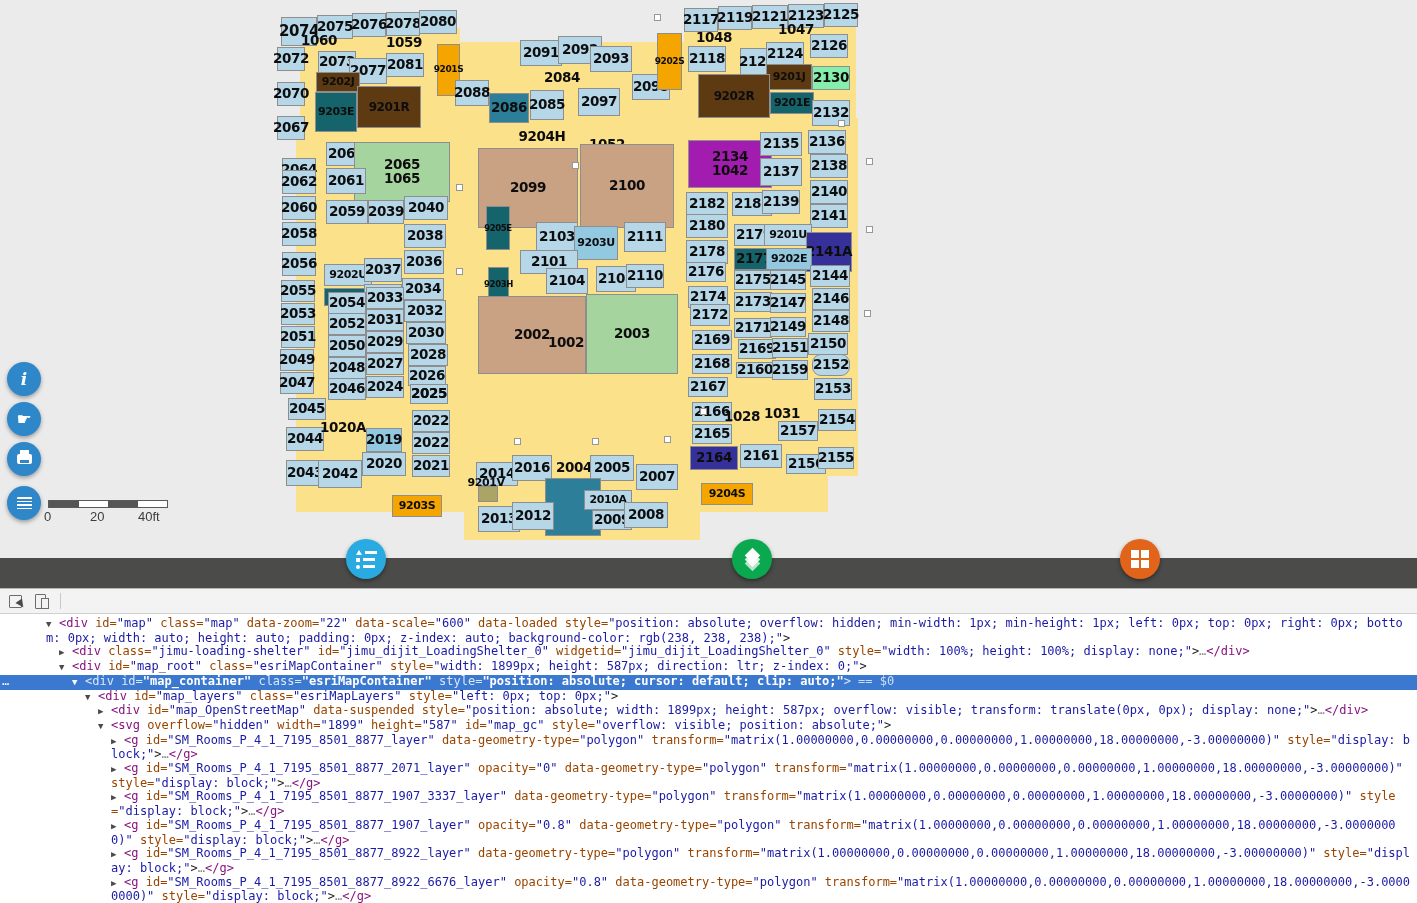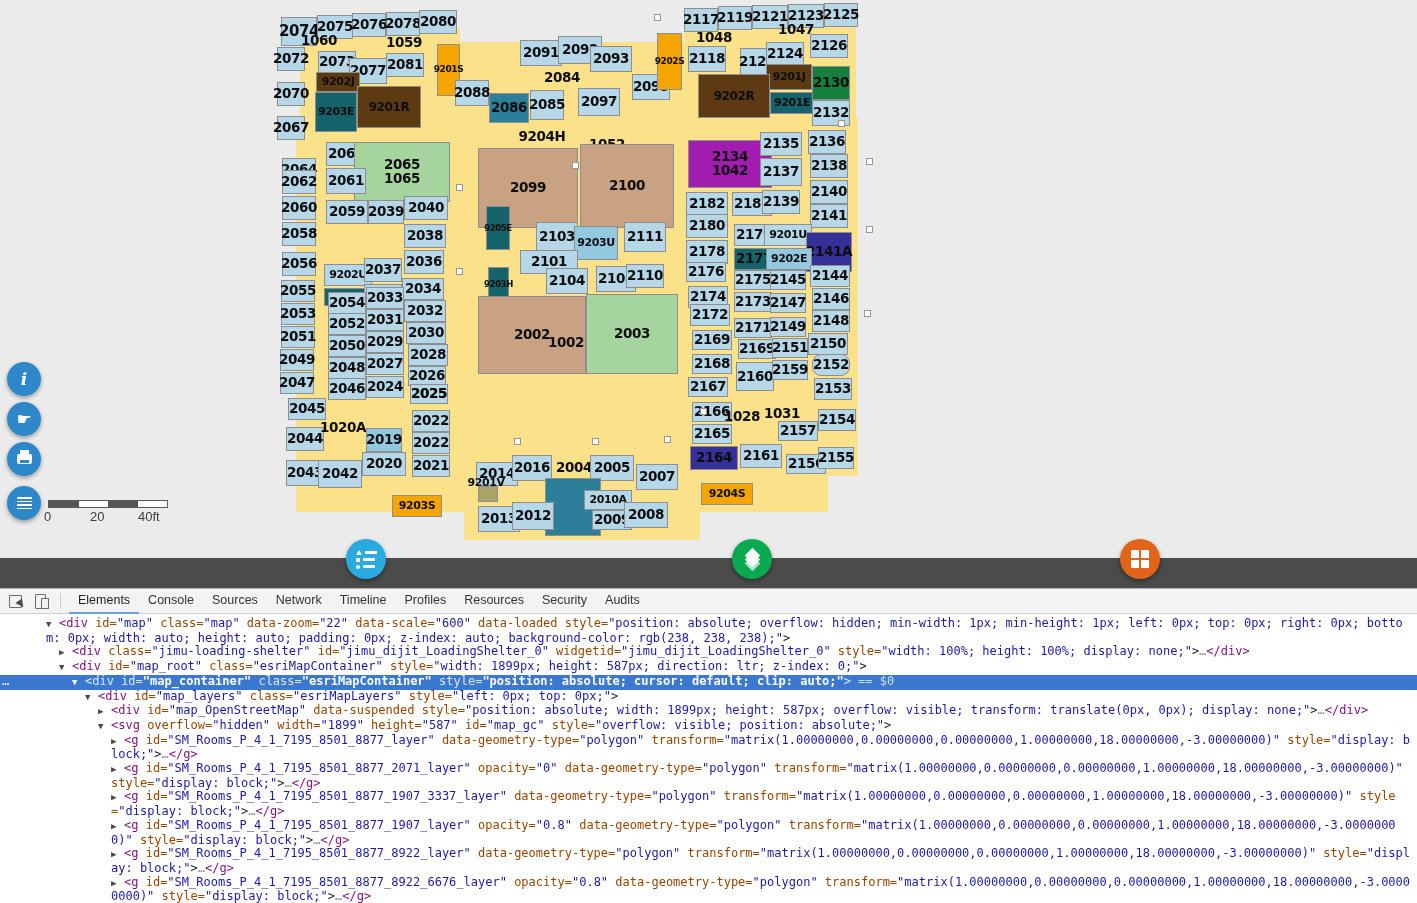--- a/index.html
+++ b/index.html
@@ -114,21 +114,21 @@
       <div class="room" style="left: 824px; top: 3px; width: 34px; height: 24px; background: rgb(182, 215, 232); font-size: 13.5px;">2125</div>
       <div class="room t" style="left: 694px; top: 31px; width: 40px; height: 14px; background: transparent; font-size: 13.5px;">1048</div>
       <div class="room t" style="left: 776px; top: 23px; width: 40px; height: 14px; background: transparent; font-size: 13.5px;">1047</div>
       <div class="room" style="left: 688px; top: 46px; width: 38px; height: 26px; background: rgb(182, 215, 232); font-size: 13.5px;">2118</div>
       <div class="room" style="left: 740px; top: 48px; width: 34px; height: 28px; background: rgb(182, 215, 232); font-size: 13.5px;">2122</div>
       <div class="room" style="left: 766px; top: 42px; width: 38px; height: 24px; background: rgb(182, 215, 232); font-size: 13.5px;">2124</div>
       <div class="room" style="left: 810px; top: 34px; width: 38px; height: 24px; background: rgb(182, 215, 232); font-size: 13.5px;">2126</div>
       <div class="room" style="left: 766px; top: 64px; width: 46px; height: 26px; background: rgb(94, 58, 18); font-size: 11px;">9201J</div>
       <div class="room" style="left: 698px; top: 74px; width: 72px; height: 44px; background: rgb(94, 58, 18); font-size: 12px;">9202R</div>
       <div class="room" style="left: 770px; top: 92px; width: 44px; height: 22px; background: rgb(21, 99, 107); font-size: 11px;">9201E</div>
-      <div class="room" style="left: 812px; top: 66px; width: 38px; height: 34px; background: #15803d; font-size: 13.5px;">2130</div>
+      <div class="room" style="left: 812px; top: 66px; width: 38px; height: 24px; background: #86efac; font-size: 13.5px;">2130</div>
       <div class="room" style="left: 812px; top: 100px; width: 38px; height: 26px; background: rgb(182, 215, 232); font-size: 13.5px;">2132</div>
       <div class="room" style="left: 282px; top: 158px; width: 34px; height: 24px; background: rgb(182, 215, 232); font-size: 13.5px;">2064</div>
       <div class="room" style="left: 326px; top: 142px; width: 40px; height: 24px; background: rgb(182, 215, 232); font-size: 13.5px;">2063</div>
       <div class="room" style="left: 354px; top: 142px; width: 96px; height: 60px; background: rgb(166, 212, 159); font-size: 13.5px;">2065
 1065</div>
       <div class="room" style="left: 282px; top: 170px; width: 34px; height: 24px; background: rgb(182, 215, 232); font-size: 13.5px;">2062</div>
       <div class="room" style="left: 326px; top: 168px; width: 40px; height: 26px; background: rgb(182, 215, 232); font-size: 13.5px;">2061</div>
       <div class="room" style="left: 282px; top: 196px; width: 34px; height: 24px; background: rgb(182, 215, 232); font-size: 13.5px;">2060</div>
       <div class="room" style="left: 326px; top: 200px; width: 42px; height: 24px; background: rgb(182, 215, 232); font-size: 13.5px;">2059</div>
       <div class="room" style="left: 368px; top: 200px; width: 36px; height: 24px; background: rgb(182, 215, 232); font-size: 13.5px;">2039</div>
@@ -204,21 +204,21 @@
       <div class="room" style="left: 692px; top: 354px; width: 40px; height: 20px; background: rgb(182, 215, 232); font-size: 13.5px;">2168</div>
       <div class="room" style="left: 688px; top: 377px; width: 40px; height: 20px; background: rgb(182, 215, 232); font-size: 13.5px;">2167</div>
       <div class="room" style="left: 734px; top: 270px; width: 38px; height: 20px; background: rgb(182, 215, 232); font-size: 13.5px;">2175</div>
       <div class="room" style="left: 770px; top: 270px; width: 36px; height: 20px; background: rgb(182, 215, 232); font-size: 13.5px;">2145</div>
       <div class="room" style="left: 734px; top: 292px; width: 38px; height: 20px; background: rgb(182, 215, 232); font-size: 13.5px;">2173</div>
       <div class="room" style="left: 770px; top: 293px; width: 36px; height: 20px; background: rgb(182, 215, 232); font-size: 13.5px;">2147</div>
       <div class="room" style="left: 734px; top: 318px; width: 38px; height: 20px; background: rgb(182, 215, 232); font-size: 13.5px;">2171</div>
       <div class="room" style="left: 770px; top: 317px; width: 36px; height: 20px; background: rgb(182, 215, 232); font-size: 13.5px;">2149</div>
       <div class="room" style="left: 738px; top: 339px; width: 38px; height: 20px; background: rgb(182, 215, 232); font-size: 13.5px;">2169</div>
       <div class="room" style="left: 772px; top: 338px; width: 36px; height: 20px; background: rgb(182, 215, 232); font-size: 13.5px;">2151</div>
-      <div class="room" style="left: 736px; top: 362px; width: 38px; height: 29px; background: rgb(182, 215, 232); font-size: 13.5px;">2160</div>
+      <div class="room" style="left: 736px; top: 362px; width: 38px; height: 16px; background: rgb(182, 215, 232); font-size: 13.5px;">2160</div>
       <div class="room" style="left: 772px; top: 360px; width: 36px; height: 20px; background: rgb(182, 215, 232); font-size: 13.5px;">2159</div>
       <div class="room" style="left: 810px; top: 265px; width: 40px; height: 22px; background: rgb(182, 215, 232); font-size: 13.5px;">2144</div>
       <div class="room" style="left: 812px; top: 288px; width: 38px; height: 22px; background: rgb(182, 215, 232); font-size: 13.5px;">2146</div>
       <div class="room" style="left: 812px; top: 310px; width: 38px; height: 22px; background: rgb(182, 215, 232); font-size: 13.5px;">2148</div>
       <div class="room" style="left: 808px; top: 333px; width: 40px; height: 22px; background: rgb(182, 215, 232); font-size: 13.5px;">2150</div>
       <div class="room" style="left: 812px; top: 354px; width: 38px; height: 22px; background: rgb(182, 215, 232); font-size: 13.5px; border-radius: 9px;">2152</div>
       <div class="room" style="left: 814px; top: 378px; width: 38px; height: 22px; background: rgb(182, 215, 232); font-size: 13.5px;">2153</div>
       <div class="room" style="left: 288px; top: 398px; width: 38px; height: 22px; background: rgb(182, 215, 232); font-size: 13.5px;">2045</div>
       <div class="room" style="left: 286px; top: 427px; width: 38px; height: 24px; background: rgb(182, 215, 232); font-size: 13.5px;">2044</div>
       <div class="room t" style="left: 318px; top: 421px; width: 50px; height: 14px; background: transparent; font-size: 13.5px;">1020A</div>
@@ -332,31 +332,20 @@
   <div id="dt-tabbar">
     <div class="dt-icon">
       <span class="insp-box"></span>
         <span class="insp-cur"></span>
     </div>
     <div class="dt-icon">
       <span class="dev-rect"></span>
         <span class="dev-rect2"></span>
     </div>
     <div class="dt-sep"></div>
-    <div id="dt-tabs" style="display:flex">
-        <div class="tab active">Elements</div>
-        <div class="tab">Console</div>
-        <div class="tab">Sources</div>
-        <div class="tab">Network</div>
-        <div class="tab">Timeline</div>
-        <div class="tab">Profiles</div>
-        <div class="tab">Resources</div>
-        <div class="tab">Security</div>
-        <div class="tab">Audits</div>
-      </div>
   </div>
   <div id="dt-code">
       <div class="code-line" style="padding-left: 46px;"><span class="twisty">▼</span><span class="c-t">&lt;div</span><span class="c-n"> id=</span><span class="c-v">"map"</span><span class="c-n"> class=</span><span class="c-v">"map"</span><span class="c-n"> data-zoom=</span><span class="c-v">"22"</span><span class="c-n"> data-scale=</span><span class="c-v">"600"</span><span class="c-n"> data-loaded</span><span class="c-n"> style=</span><span class="c-v">"position: absolute; overflow: hidden; min-width: 1px; min-height: 1px; left: 0px; top: 0px; right: 0px; bottom: 0px; width: auto; height: auto; padding: 0px; z-index: auto; background-color: rgb(238, 238, 238);"</span><span class="c-p">&gt;</span></div>
       <div class="code-line" style="padding-left: 59px;"><span class="twisty">▶</span><span class="c-t">&lt;div</span><span class="c-n"> class=</span><span class="c-v">"jimu-loading-shelter"</span><span class="c-n"> id=</span><span class="c-v">"jimu_dijit_LoadingShelter_0"</span><span class="c-n"> widgetid=</span><span class="c-v">"jimu_dijit_LoadingShelter_0"</span><span class="c-n"> style=</span><span class="c-v">"width: 100%; height: 100%; display: none;"</span><span class="c-p">&gt;</span><span class="c-e">…</span><span class="c-t">&lt;/div&gt;</span></div>
       <div class="code-line" style="padding-left: 59px;"><span class="twisty">▼</span><span class="c-t">&lt;div</span><span class="c-n"> id=</span><span class="c-v">"map_root"</span><span class="c-n"> class=</span><span class="c-v">"esriMapContainer"</span><span class="c-n"> style=</span><span class="c-v">"width: 1899px; height: 587px; direction: ltr; z-index: 0;"</span><span class="c-p">&gt;</span></div>
       <div class="code-line sel" style="padding-left: 72px;"><span class="sel-mark">…</span><span class="twisty">▼</span><span class="c-t">&lt;div</span><span class="c-n"> id=</span><span class="c-vb c-v">"map_container"</span><span class="c-n"> class=</span><span class="c-vb c-v">"esriMapContainer"</span><span class="c-n"> style=</span><span class="c-vb c-v">"position: absolute; cursor: default; clip: auto;"</span><span class="c-p">&gt;</span><span class="c-eq"> == $0</span></div>
       <div class="code-line" style="padding-left: 85px;"><span class="twisty">▼</span><span class="c-t">&lt;div</span><span class="c-n"> id=</span><span class="c-v">"map_layers"</span><span class="c-n"> class=</span><span class="c-v">"esriMapLayers"</span><span class="c-n"> style=</span><span class="c-v">"left: 0px; top: 0px;"</span><span class="c-p">&gt;</span></div>
       <div class="code-line" style="padding-left: 98px;"><span class="twisty">▶</span><span class="c-t">&lt;div</span><span class="c-n"> id=</span><span class="c-v">"map_OpenStreetMap"</span><span class="c-n"> data-suspended</span><span class="c-n"> style=</span><span class="c-v">"position: absolute; width: 1899px; height: 587px; overflow: visible; transform: translate(0px, 0px); display: none;"</span><span class="c-p">&gt;</span><span class="c-e">…</span><span class="c-t">&lt;/div&gt;</span></div>
       <div class="code-line" style="padding-left: 98px;"><span class="twisty">▼</span><span class="c-t">&lt;svg</span><span class="c-n"> overflow=</span><span class="c-v">"hidden"</span><span class="c-n"> width=</span><span class="c-v">"1899"</span><span class="c-n"> height=</span><span class="c-v">"587"</span><span class="c-n"> id=</span><span class="c-v">"map_gc"</span><span class="c-n"> style=</span><span class="c-v">"overflow: visible; position: absolute;"</span><span class="c-p">&gt;</span></div>
       <div class="code-line" style="padding-left: 111px;"><span class="twisty">▶</span><span class="c-t">&lt;g</span><span class="c-n"> id=</span><span class="c-v">"SM_Rooms_P_4_1_7195_8501_8877_layer"</span><span class="c-n"> data-geometry-type=</span><span class="c-v">"polygon"</span><span class="c-n"> transform=</span><span class="c-v">"matrix(1.00000000,0.00000000,0.00000000,1.00000000,18.00000000,-3.00000000)"</span><span class="c-n"> style=</span><span class="c-v">"display: block;"</span><span class="c-p">&gt;</span><span class="c-e">…</span><span class="c-t">&lt;/g&gt;</span></div>

